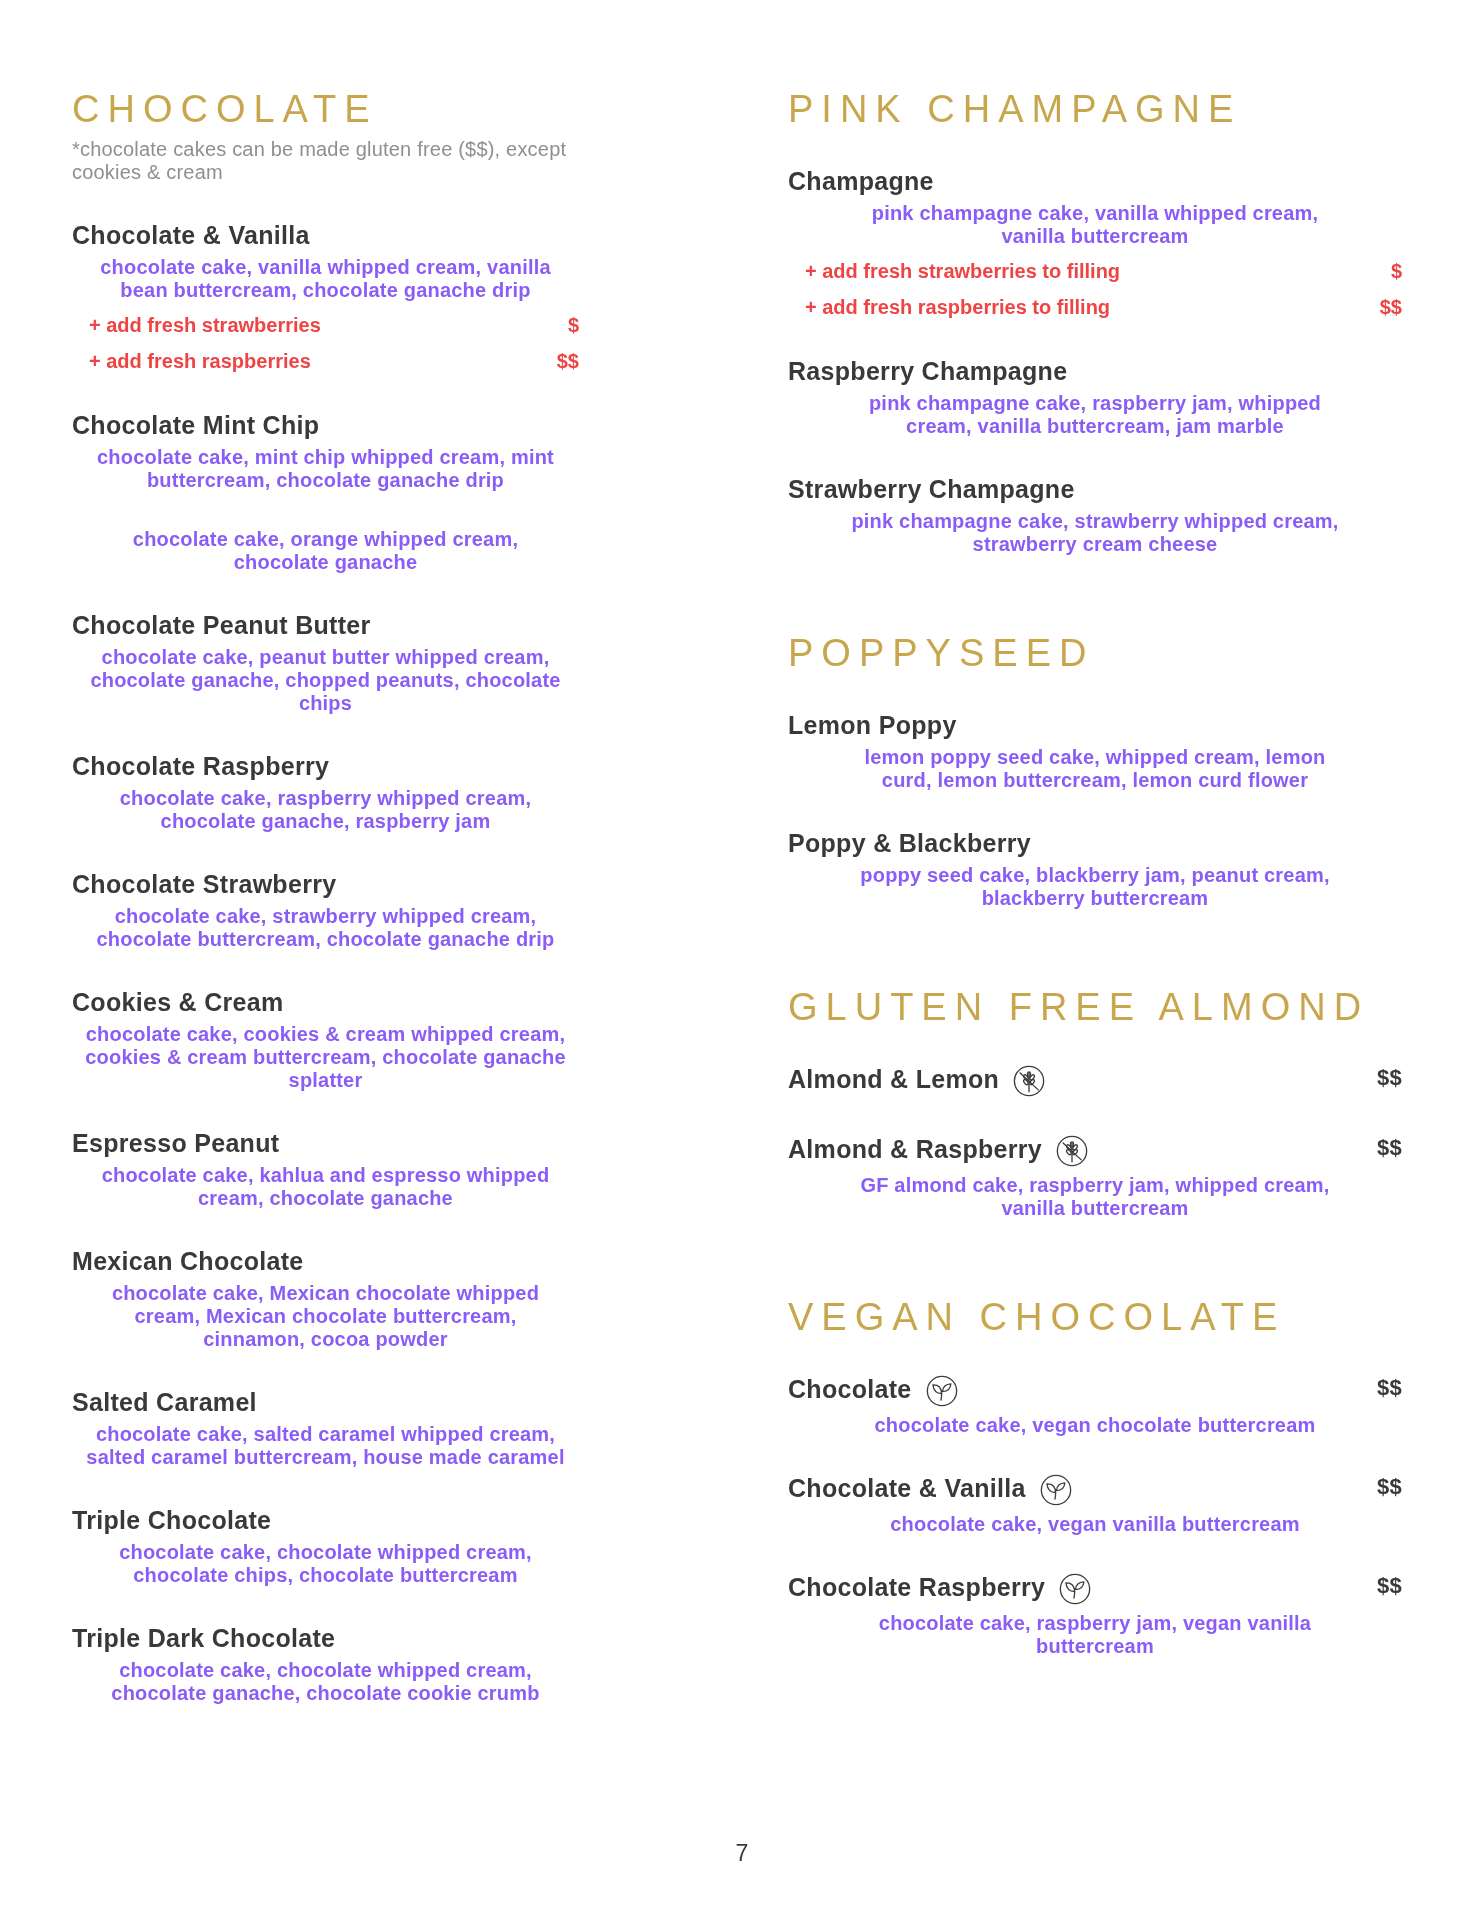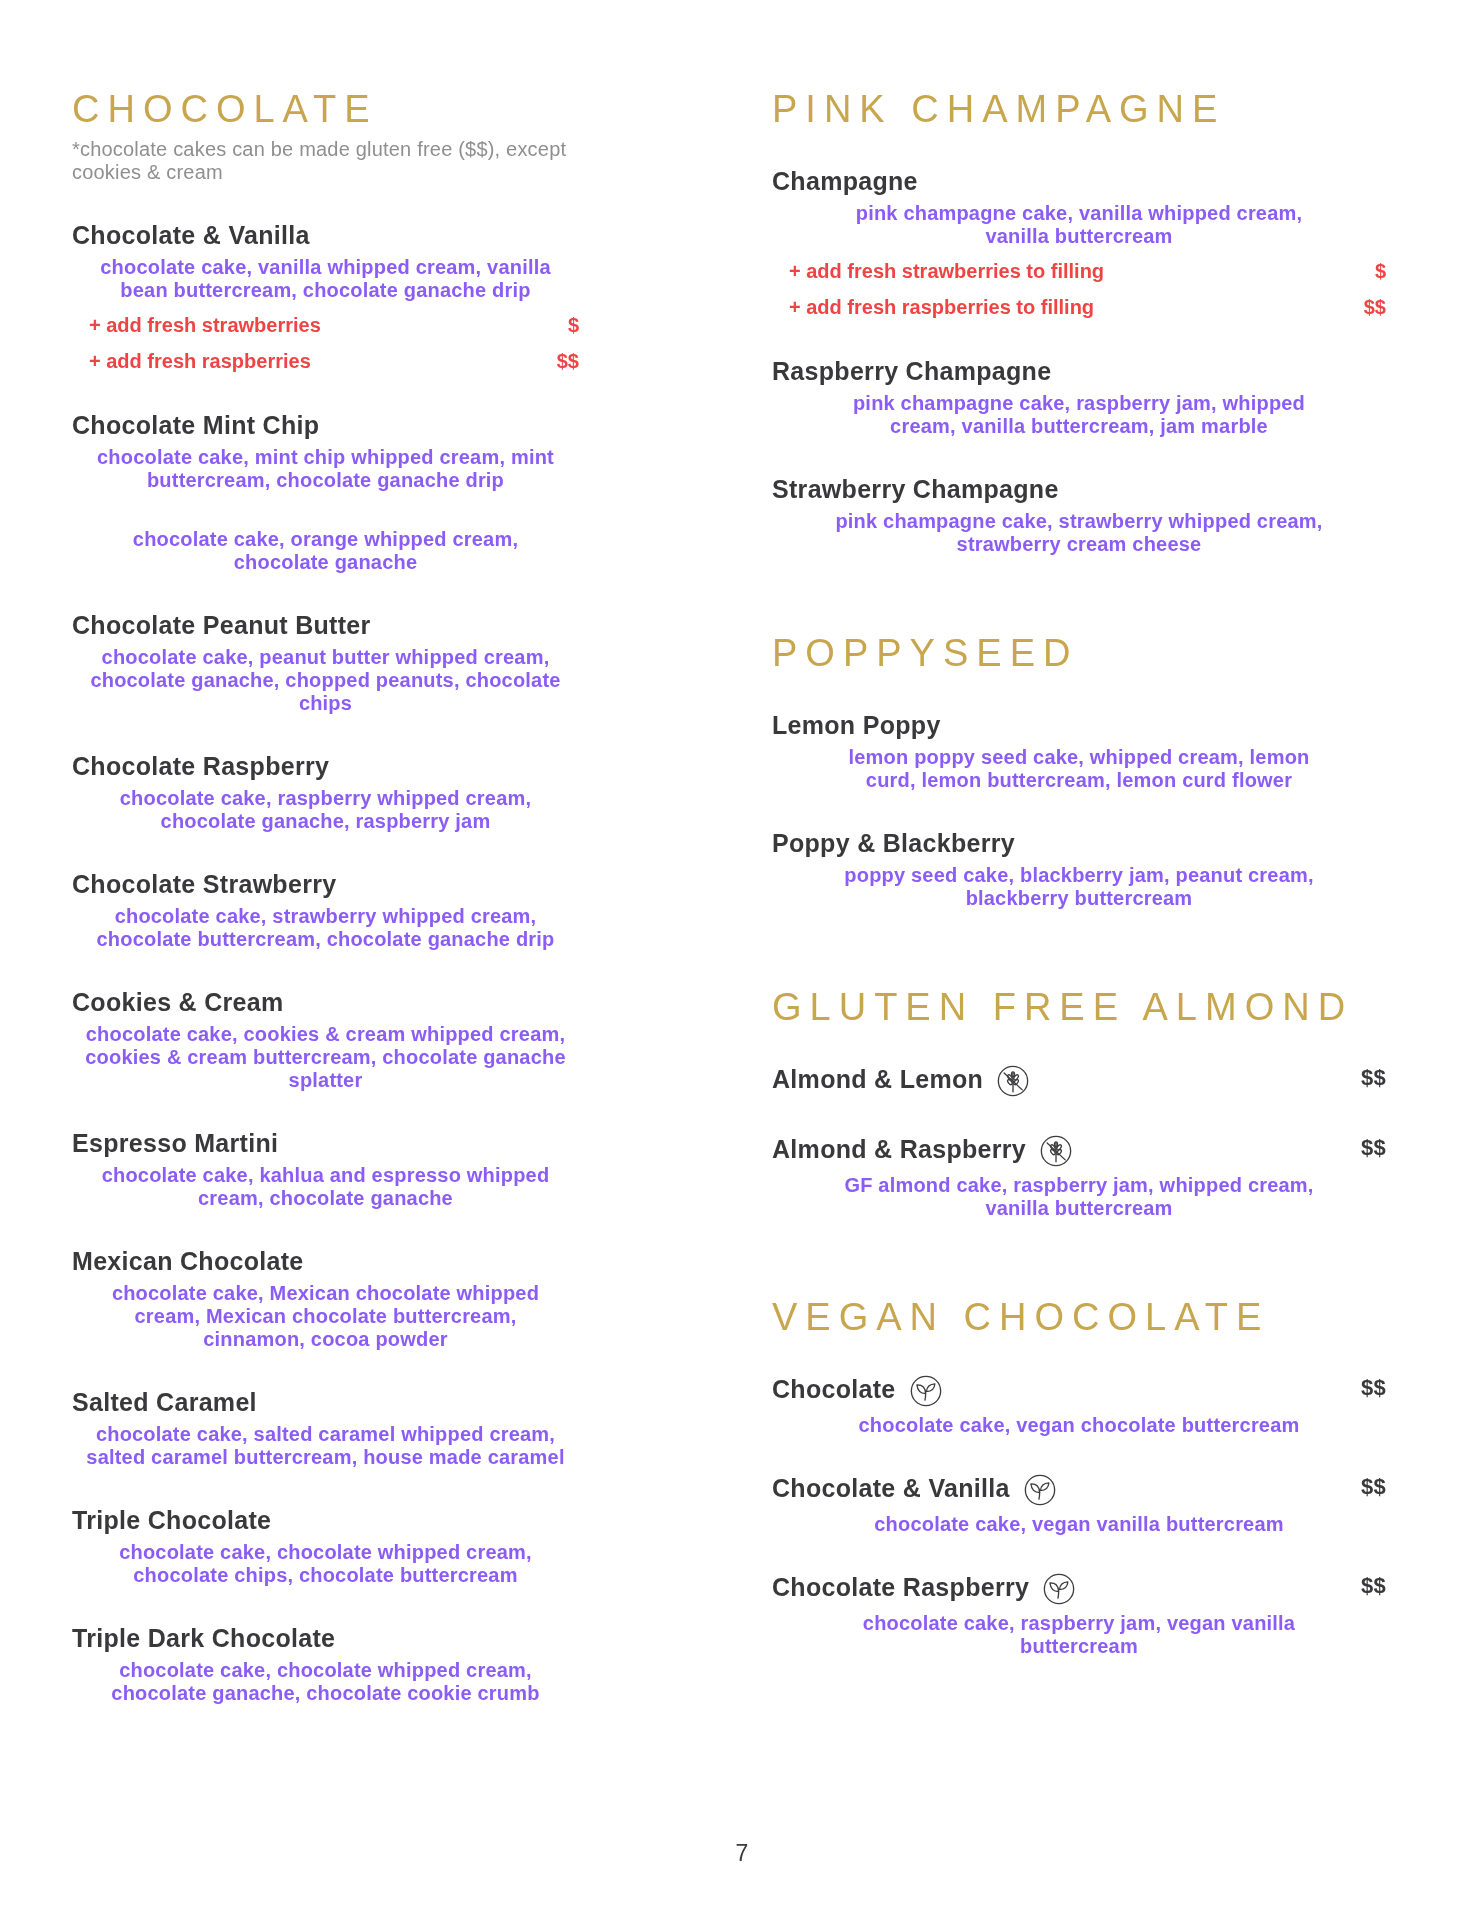--- a/index.html
+++ b/index.html
@@ -11,21 +11,21 @@
     width: 1484px;
     height: 1921px;
     margin: 0 auto;
     background: #ffffff;
     overflow: hidden;
     color: #3a3a3c;
   }
 
   .col { position: absolute; top: 88px; }
   .col-left  { left: 72px;  width: 507px; }
-  .col-right { left: 772px; width: 614px; }
+  .col-right { left: 788px; width: 614px; }
 
   .section + .section { margin-top: 76px; }
 
   .section-title {
     font-size: 38px;
     font-weight: 400;
     line-height: 42px;
     letter-spacing: 8px;
     color: #c8a64e;
     white-space: nowrap;
@@ -188,21 +188,21 @@
 
     </div>
     <p class="item-desc">chocolate cake, cookies &amp; cream whipped cream,
 cookies &amp; cream buttercream, chocolate ganache
 splatter</p>
 
   </div>
 
   <div class="item">
     <div class="item-head">
-      <span class="item-name">Espresso Martini</span>
+      <span class="item-name">Espresso Peanut</span>
 
     </div>
     <p class="item-desc">chocolate cake, kahlua and espresso whipped
 cream, chocolate ganache</p>
 
   </div>
 
   <div class="item">
     <div class="item-head">
       <span class="item-name">Mexican Chocolate</span>

